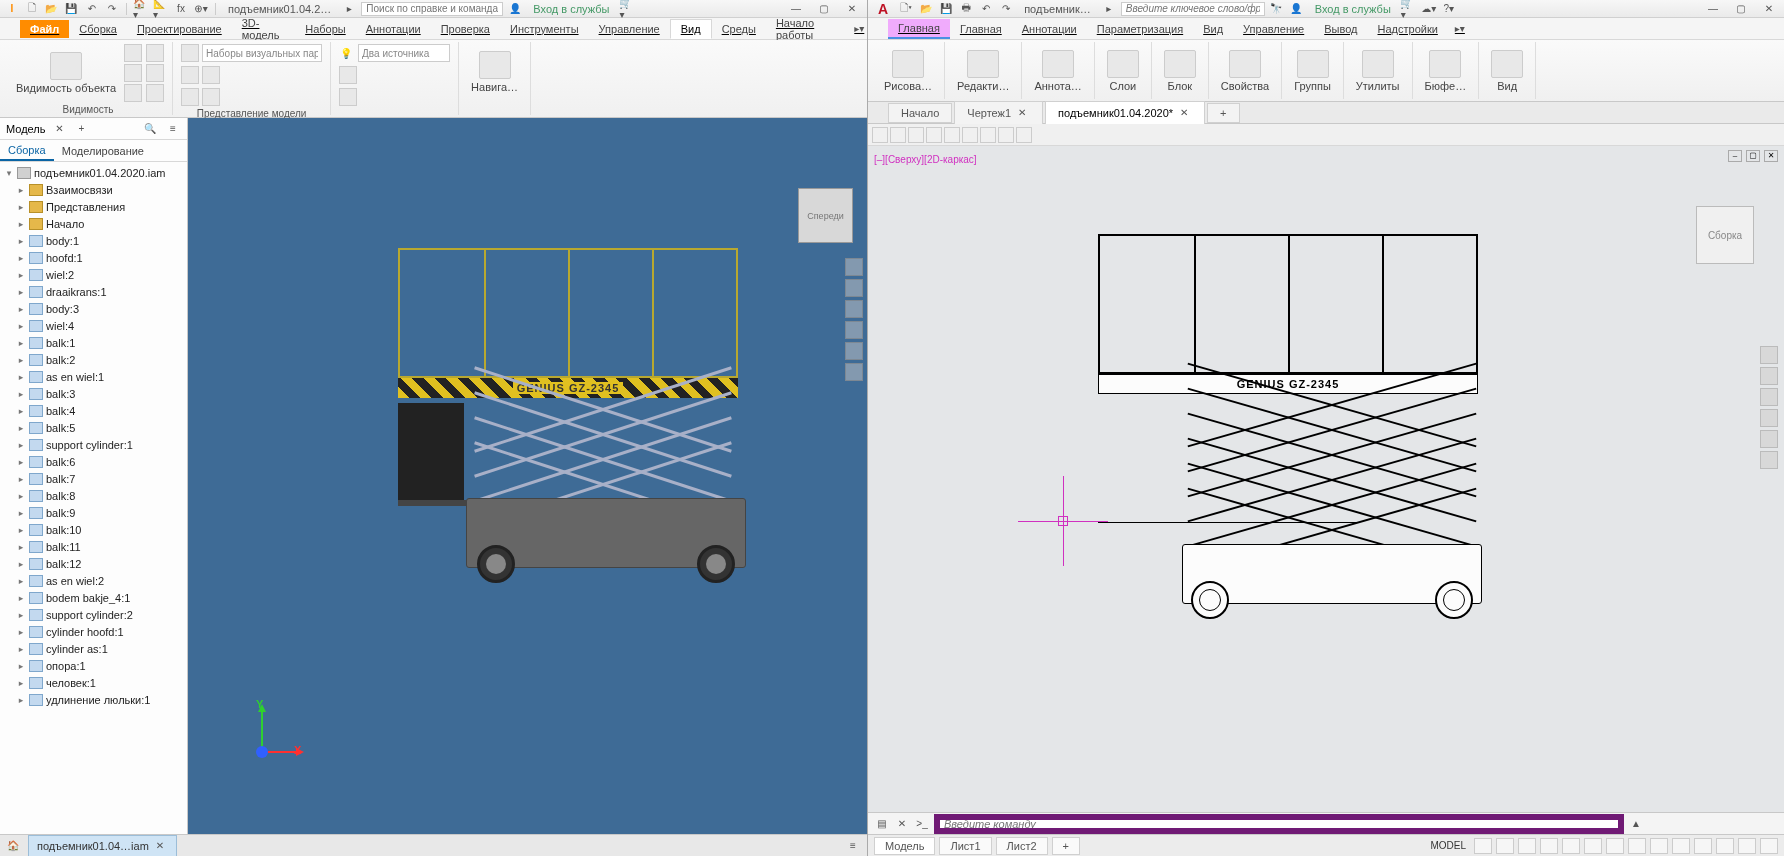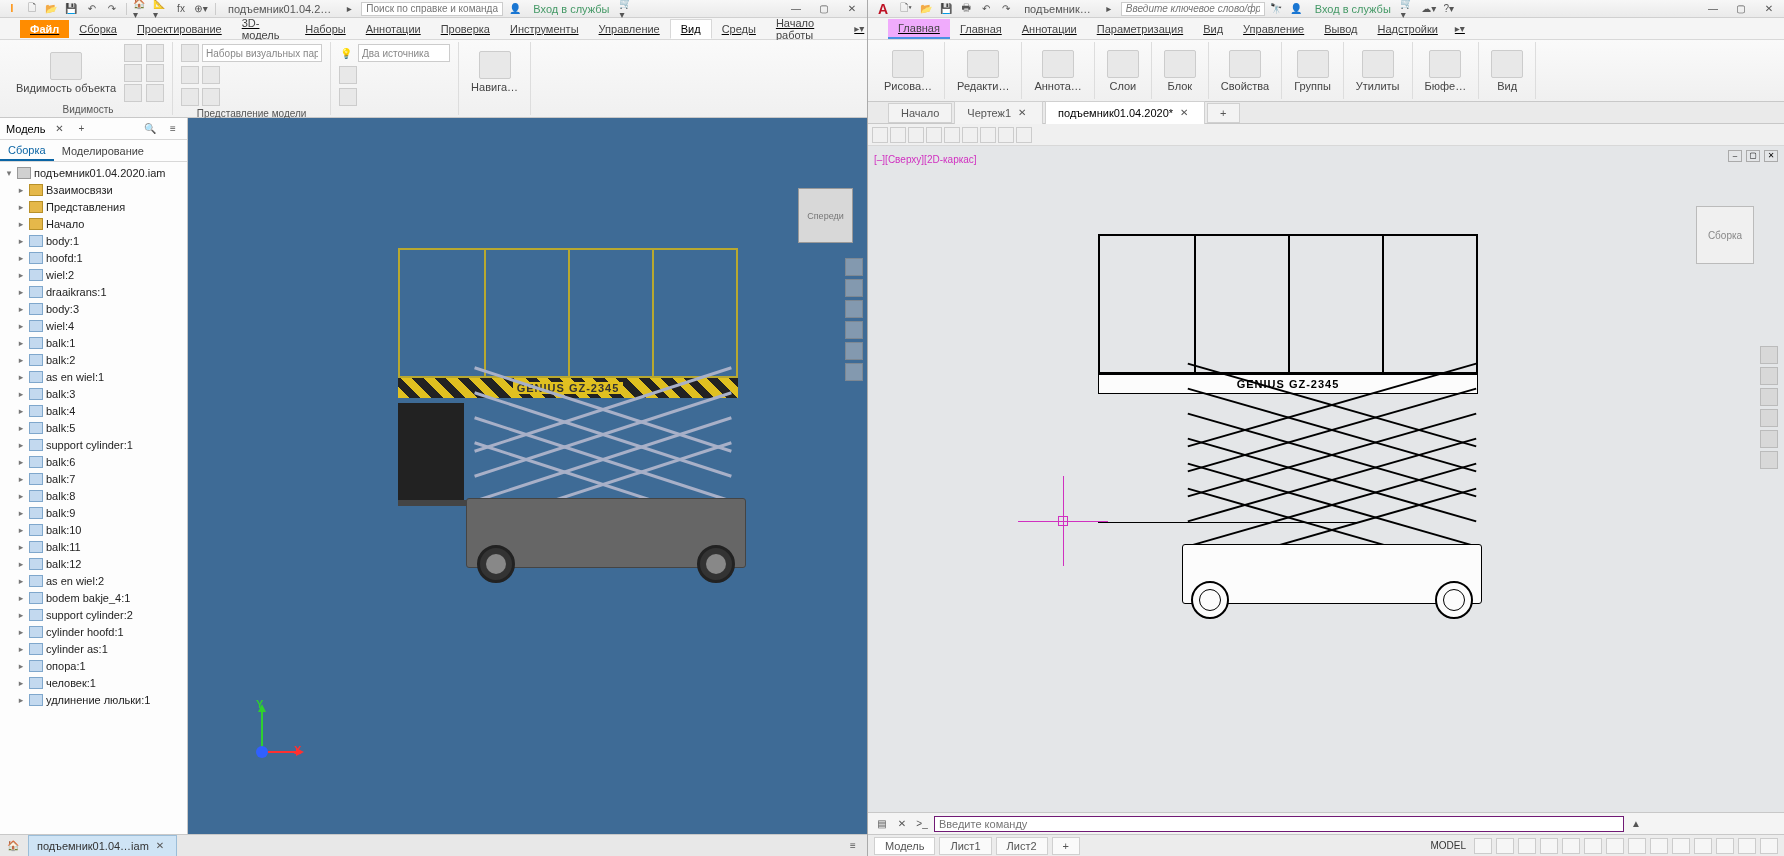--- a/index.html
+++ b/index.html
@@ -108,21 +108,21 @@
 .ac .stripe span { background:#fcfcfc; color:#000; }
 .ac .scissors { width:300px; margin-left:84px; height:150px; }
 .ac .xbar { background:#000; height:2px; }
 .ac .chassis { background:#fcfcfc; border:1px solid #000; width:300px; margin-left:84px; height:60px; }
 .ac .wheel { background:#fcfcfc; border:2px solid #000; }
 .ac .wheel::after { background:#fcfcfc; border:1px solid #000; }
 .ac .deck { background:#000; height:1px; top:288px; width:260px; }
 
 
 .ac-cmd { height:22px; background:#f4f4f4; border-top:1px solid #c8c8c8; gap:4px; padding:0 140px 0 6px; }
-.ac-cmd input { flex:1; height:16px; border:1px solid #701a75; padding:4px 4px; color:#888; }
+.ac-cmd input { flex:1; height:16px; border:6px solid #701a75; padding:4px 4px; font-style:italic; color:#888; }
 .ac-status { height:22px; background:#ececec; border-top:1px solid #c8c8c8; gap:4px; padding:0 6px; }
 .ac-status .stab { padding:2px 10px; background:#fafafa; border:1px solid #d0d0d0; color:#555; }
 .ac-status .stab.active { background:#fff; }
 .ac-status .spacer { flex:1; }
 .ac-status .sicon { width:18px; height:16px; border:1px solid #ccc; background:#f6f6f6; }
 .ac-status .mlbl { font-size:10px; color:#333; margin-right:4px; }
 </style>
 </head>
 <body>
 

